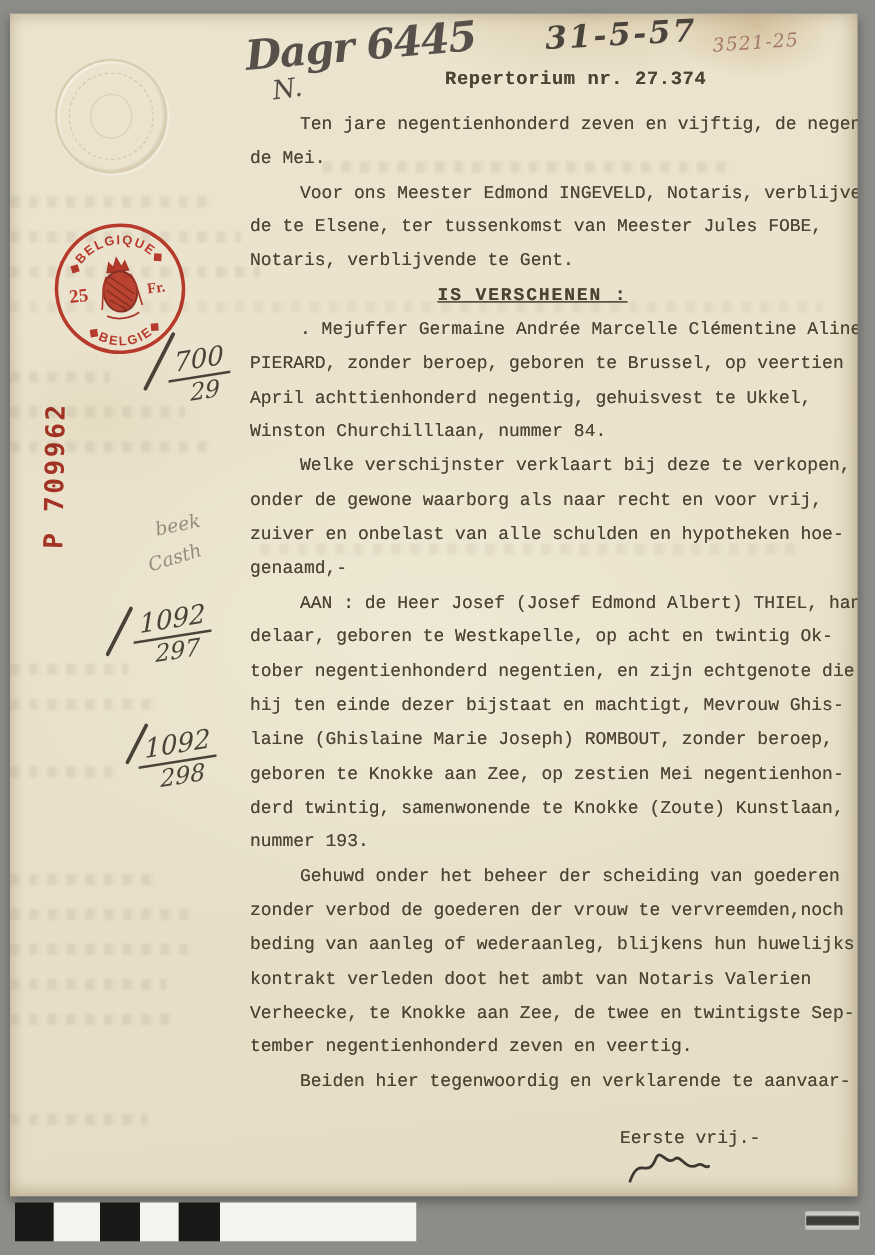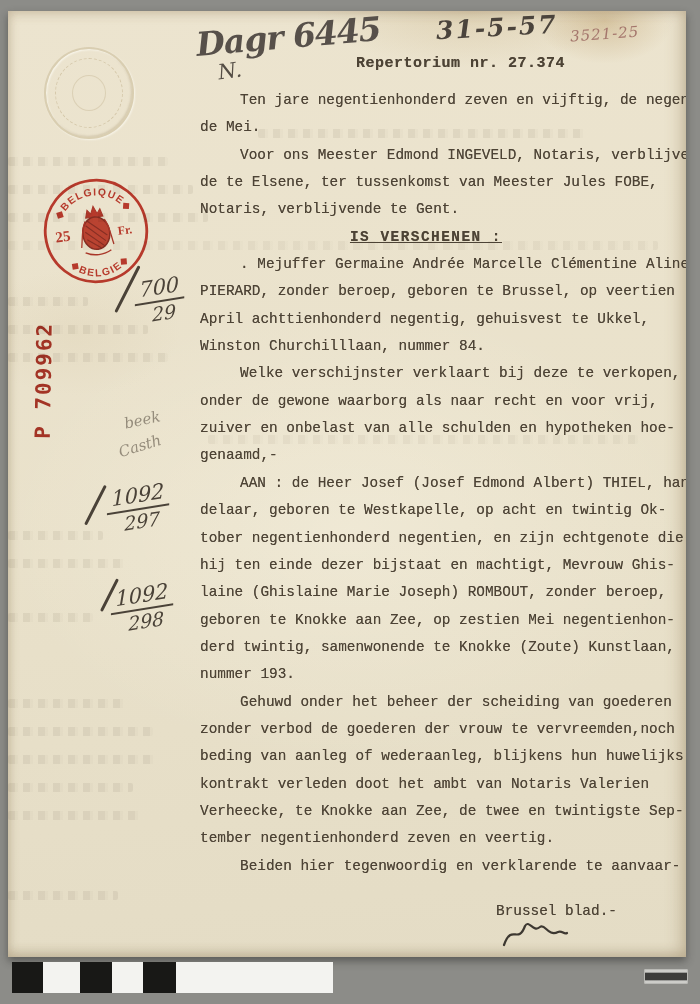--- a/index.html
+++ b/index.html
@@ -174,21 +174,21 @@
     <div class="pslash slash3"></div>
     <div class="frac frac3">
       <span class="num">1092</span>
       <span class="den">298</span>
     </div>
 
     <div class="type repertorium">Repertorium nr. 27.374</div>
 
     <div class="type body-col"><div class="tline indent">Ten jare negentienhonderd zeven en vijftig, de negen-</div><div class="tline">de Mei.</div><div class="tline indent">Voor ons Meester Edmond INGEVELD, Notaris, verblijven-</div><div class="tline">de te Elsene, ter tussenkomst van Meester Jules FOBE,</div><div class="tline">Notaris, verblijvende te Gent.</div><div class="tline heading">IS VERSCHENEN :</div><div class="tline indent">. Mejuffer Germaine Andrée Marcelle Clémentine Aline</div><div class="tline">PIERARD, zonder beroep, geboren te Brussel, op veertien</div><div class="tline">April achttienhonderd negentig, gehuisvest te Ukkel,</div><div class="tline">Winston Churchilllaan, nummer 84.</div><div class="tline indent">Welke verschijnster verklaart bij deze te verkopen,</div><div class="tline">onder de gewone waarborg als naar recht en voor vrij,</div><div class="tline">zuiver en onbelast van alle schulden en hypotheken hoe-</div><div class="tline">genaamd,-</div><div class="tline indent">AAN : de Heer Josef (Josef Edmond Albert) THIEL, han-</div><div class="tline">delaar, geboren te Westkapelle, op acht en twintig Ok-</div><div class="tline">tober negentienhonderd negentien, en zijn echtgenote die</div><div class="tline">hij ten einde dezer bijstaat en machtigt, Mevrouw Ghis-</div><div class="tline">laine (Ghislaine Marie Joseph) ROMBOUT, zonder beroep,</div><div class="tline">geboren te Knokke aan Zee, op zestien Mei negentienhon-</div><div class="tline">derd twintig, samenwonende te Knokke (Zoute) Kunstlaan,</div><div class="tline">nummer 193.</div><div class="tline indent">Gehuwd onder het beheer der scheiding van goederen</div><div class="tline">zonder verbod de goederen der vrouw te vervreemden,noch</div><div class="tline">beding van aanleg of wederaanleg, blijkens hun huwelijks</div><div class="tline">kontrakt verleden doot het ambt van Notaris Valerien</div><div class="tline">Verheecke, te Knokke aan Zee, de twee en twintigste Sep-</div><div class="tline">tember negentienhonderd zeven en veertig.</div><div class="tline indent">Beiden hier tegenwoordig en verklarende te aanvaar-</div></div>
 
-    <div class="type footer-line">Brussel blad.-</div>
+    <div class="type footer-line">Eerste vrij.-</div>
 
     <svg class="paraph" width="70" height="34" viewBox="0 0 70 34">
       <path d="M4,28 C12,6 18,28 25,9 C29,2 33,16 40,10 C45,6 48,20 58,15 C62,13 64,18 67,16" fill="none" stroke="#3d3831" stroke-width="2.2" stroke-linecap="round"></path>
     </svg>
 
   </div>
 
   <div class="scalebar">
       <div class="seg" style="width: 31px; background: rgb(24, 24, 22);"></div>
       <div class="seg" style="width: 37px; background: rgb(243, 243, 240);"></div>

